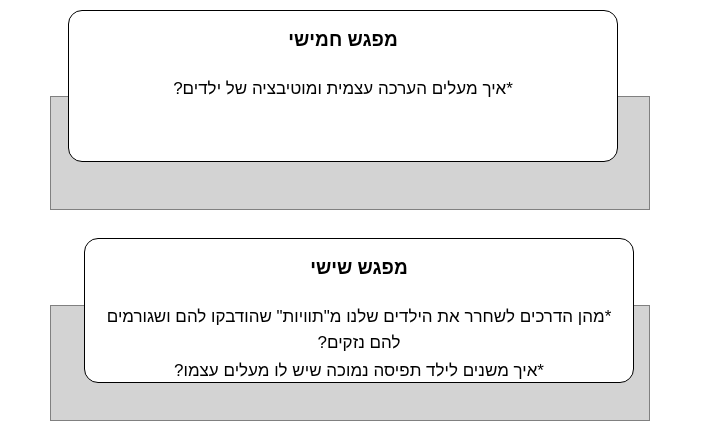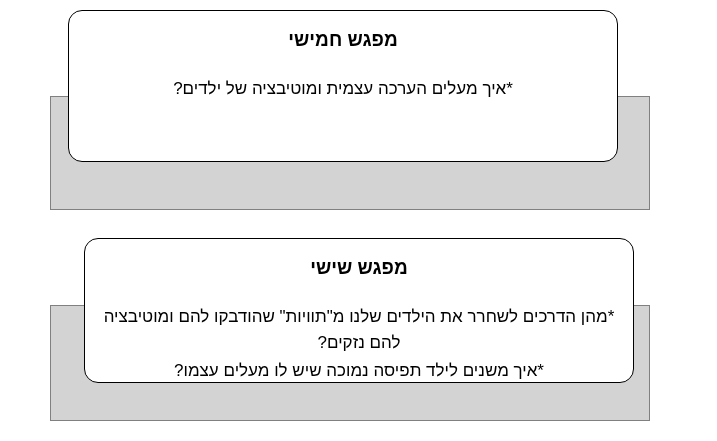--- a/index.html
+++ b/index.html
@@ -88,18 +88,18 @@
   <div class="card" id="card-1">
     <div class="card-title">מפגש חמישי</div>
     <div class="card-body">
       <p>*איך מעלים הערכה עצמית ומוטיבציה של ילדים?</p>
     </div>
   </div>
 
   <div class="card" id="card-2">
     <div class="card-title">מפגש שישי</div>
     <div class="card-body">
-      <p>*מהן הדרכים לשחרר את הילדים שלנו מ"תוויות" שהודבקו להם ומוטיבציה להם נזקים?</p>
+      <p>*מהן הדרכים לשחרר את הילדים שלנו מ"תוויות" שהודבקו להם ושגורמים להם נזקים?</p>
       <p>*איך משנים לילד תפיסה נמוכה שיש לו מעלים עצמו?</p>
     </div>
   </div>
 
 </div>
 
 </body></html>

